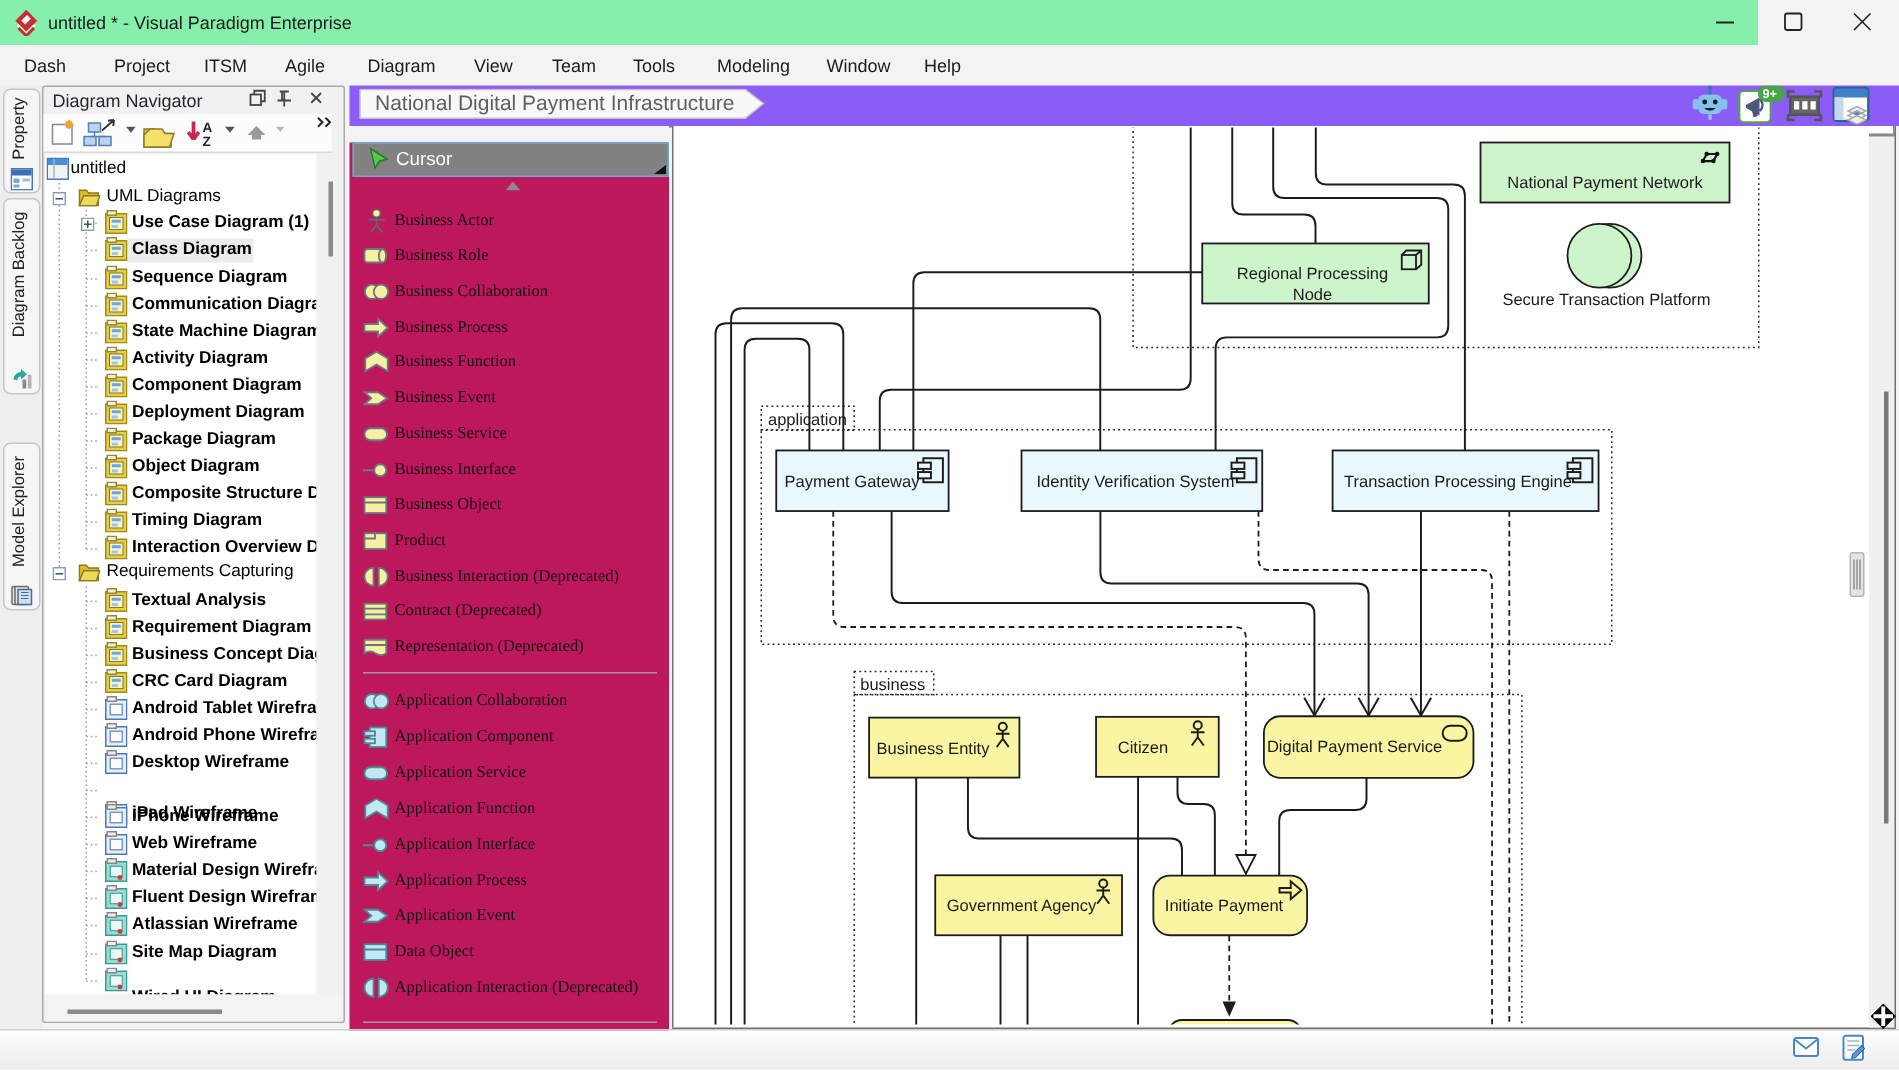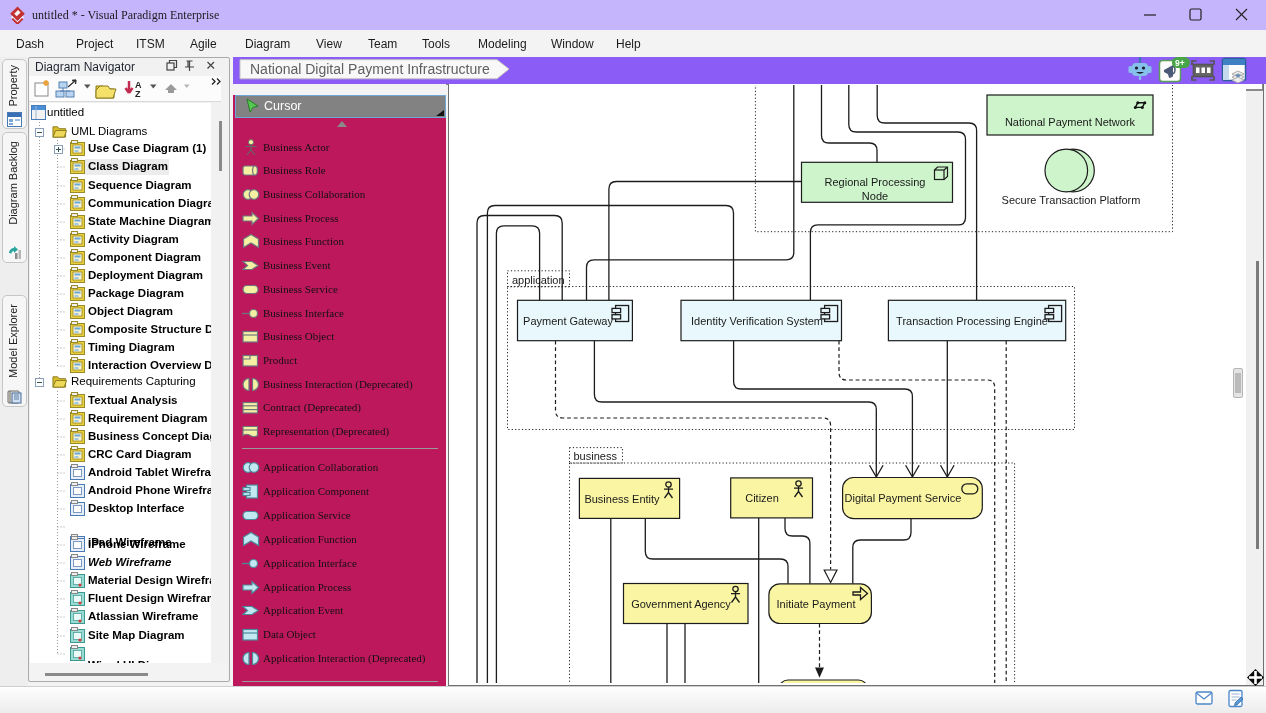--- a/index.html
+++ b/index.html
@@ -1,18 +1,18 @@
 <!DOCTYPE html>
 <html><head><meta charset="utf-8">
 <style>
 *{margin:0;padding:0;box-sizing:border-box;}
 html,body{width:1266px;height:713px;overflow:hidden;}
 body{font-family:"Liberation Sans",sans-serif;background:#f3f3f3;position:relative;}
 .abs{position:absolute;}
-#titlebar{left:0;top:0;width:1266px;height:30px;background:#c4b5fd;font-family:Liberation Serif, serif;}
+#titlebar{left:0;top:0;width:1172px;height:30px;background:#86efac;}
 #title-text{left:32px;top:8px;font-size:12px;color:#1b1b1b;}
 #menubar{left:0;top:30px;width:1266px;height:27px;background:#f3f3f3;}
 .menu{position:absolute;top:7px;font-size:12px;color:#1b1b1b;}
 #leftstrip{left:0;top:57px;width:28px;height:656px;background:#eeeeee;}
 .vtab{position:absolute;left:2px;width:25px;background:#f6f6f6;border:1px solid #c6c6c6;border-radius:5px 5px 5px 5px;}
 .vtab span{position:absolute;left:4px;writing-mode:vertical-rl;transform:rotate(180deg);font-size:11px;color:#222;white-space:nowrap;}
 #navpanel{left:28px;top:57px;width:202px;height:625px;background:#f1f1f1;border:1px solid #aaa;border-radius:2px;}
 #navhead{left:35px;top:60px;font-size:12px;color:#1f2430;}
 #navtoolbar{left:29px;top:76px;width:192px;height:26px;background:#fcfcfc;border-bottom:1px solid #d9d9d9;}
 #tree{left:30px;top:103px;width:181px;height:560px;background:#fff;overflow:hidden;}
@@ -346,39 +346,39 @@
         <rect x="3.5" y="5.5" width="8" height="7" fill="#fdfdfd" stroke="#7a9ac5"></rect>
       </svg>
       <span style="position:absolute;left:58px;top:2px;font-weight:bold">Android Phone Wireframe</span>
     </div>
 <div class="trow" style="top:397px;">
       <svg class="ticon" style="left:40px;top:0px" width="15" height="17" viewBox="0 0 15 16">
         <rect x="0.5" y="2.5" width="14" height="13" fill="#e8eef5" stroke="#4a7ab5"></rect>
         <rect x="1.5" y="0.5" width="6" height="3" fill="#efefef" stroke="#888"></rect>
         <rect x="3.5" y="5.5" width="8" height="7" fill="#fdfdfd" stroke="#7a9ac5"></rect>
       </svg>
-      <span style="position:absolute;left:58px;top:2px;font-weight:bold">Desktop Interface</span>
+      <span style="position:absolute;left:58px;top:2px;font-weight:bold">Desktop Wireframe</span>
     </div>
 <div class="trow" style="top:415px;margin-top:16px;">
       <svg class="ticon" style="left:40px;top:0px" width="15" height="17" viewBox="0 0 15 16">
         <rect x="0.5" y="2.5" width="14" height="13" fill="#e8eef5" stroke="#4a7ab5"></rect>
         <rect x="1.5" y="0.5" width="6" height="3" fill="#efefef" stroke="#888"></rect>
         <rect x="3.5" y="5.5" width="8" height="7" fill="#fdfdfd" stroke="#7a9ac5"></rect>
       </svg>
       <span style="position:absolute;left:58px;top:2px;font-weight:bold">iPad Wireframe</span>
     </div>
 <div class="trow" style="top:433px;">
       <svg class="ticon" style="left:40px;top:0px" width="15" height="17" viewBox="0 0 15 16">
         <rect x="0.5" y="2.5" width="14" height="13" fill="#e8eef5" stroke="#4a7ab5"></rect>
         <rect x="1.5" y="0.5" width="6" height="3" fill="#efefef" stroke="#888"></rect>
         <rect x="3.5" y="5.5" width="8" height="7" fill="#fdfdfd" stroke="#7a9ac5"></rect>
       </svg>
       <span style="position:absolute;left:58px;top:2px;font-weight:bold">iPhone Wireframe</span>
     </div>
-<div class="trow" style="top:451px;font-style:italic;">
+<div class="trow" style="top:451px;">
       <svg class="ticon" style="left:40px;top:0px" width="15" height="17" viewBox="0 0 15 16">
         <rect x="0.5" y="2.5" width="14" height="13" fill="#e8eef5" stroke="#4a7ab5"></rect>
         <rect x="1.5" y="0.5" width="6" height="3" fill="#efefef" stroke="#888"></rect>
         <rect x="3.5" y="5.5" width="8" height="7" fill="#fdfdfd" stroke="#7a9ac5"></rect>
       </svg>
       <span style="position:absolute;left:58px;top:2px;font-weight:bold">Web Wireframe</span>
     </div>
 <div class="trow" style="top:469px;">
       <svg class="ticon" style="left:40px;top:0px" width="15" height="17" viewBox="0 0 15 16">
         <rect x="0.5" y="2.5" width="14" height="13" fill="#9adbd4" stroke="#3a9a90"></rect>

